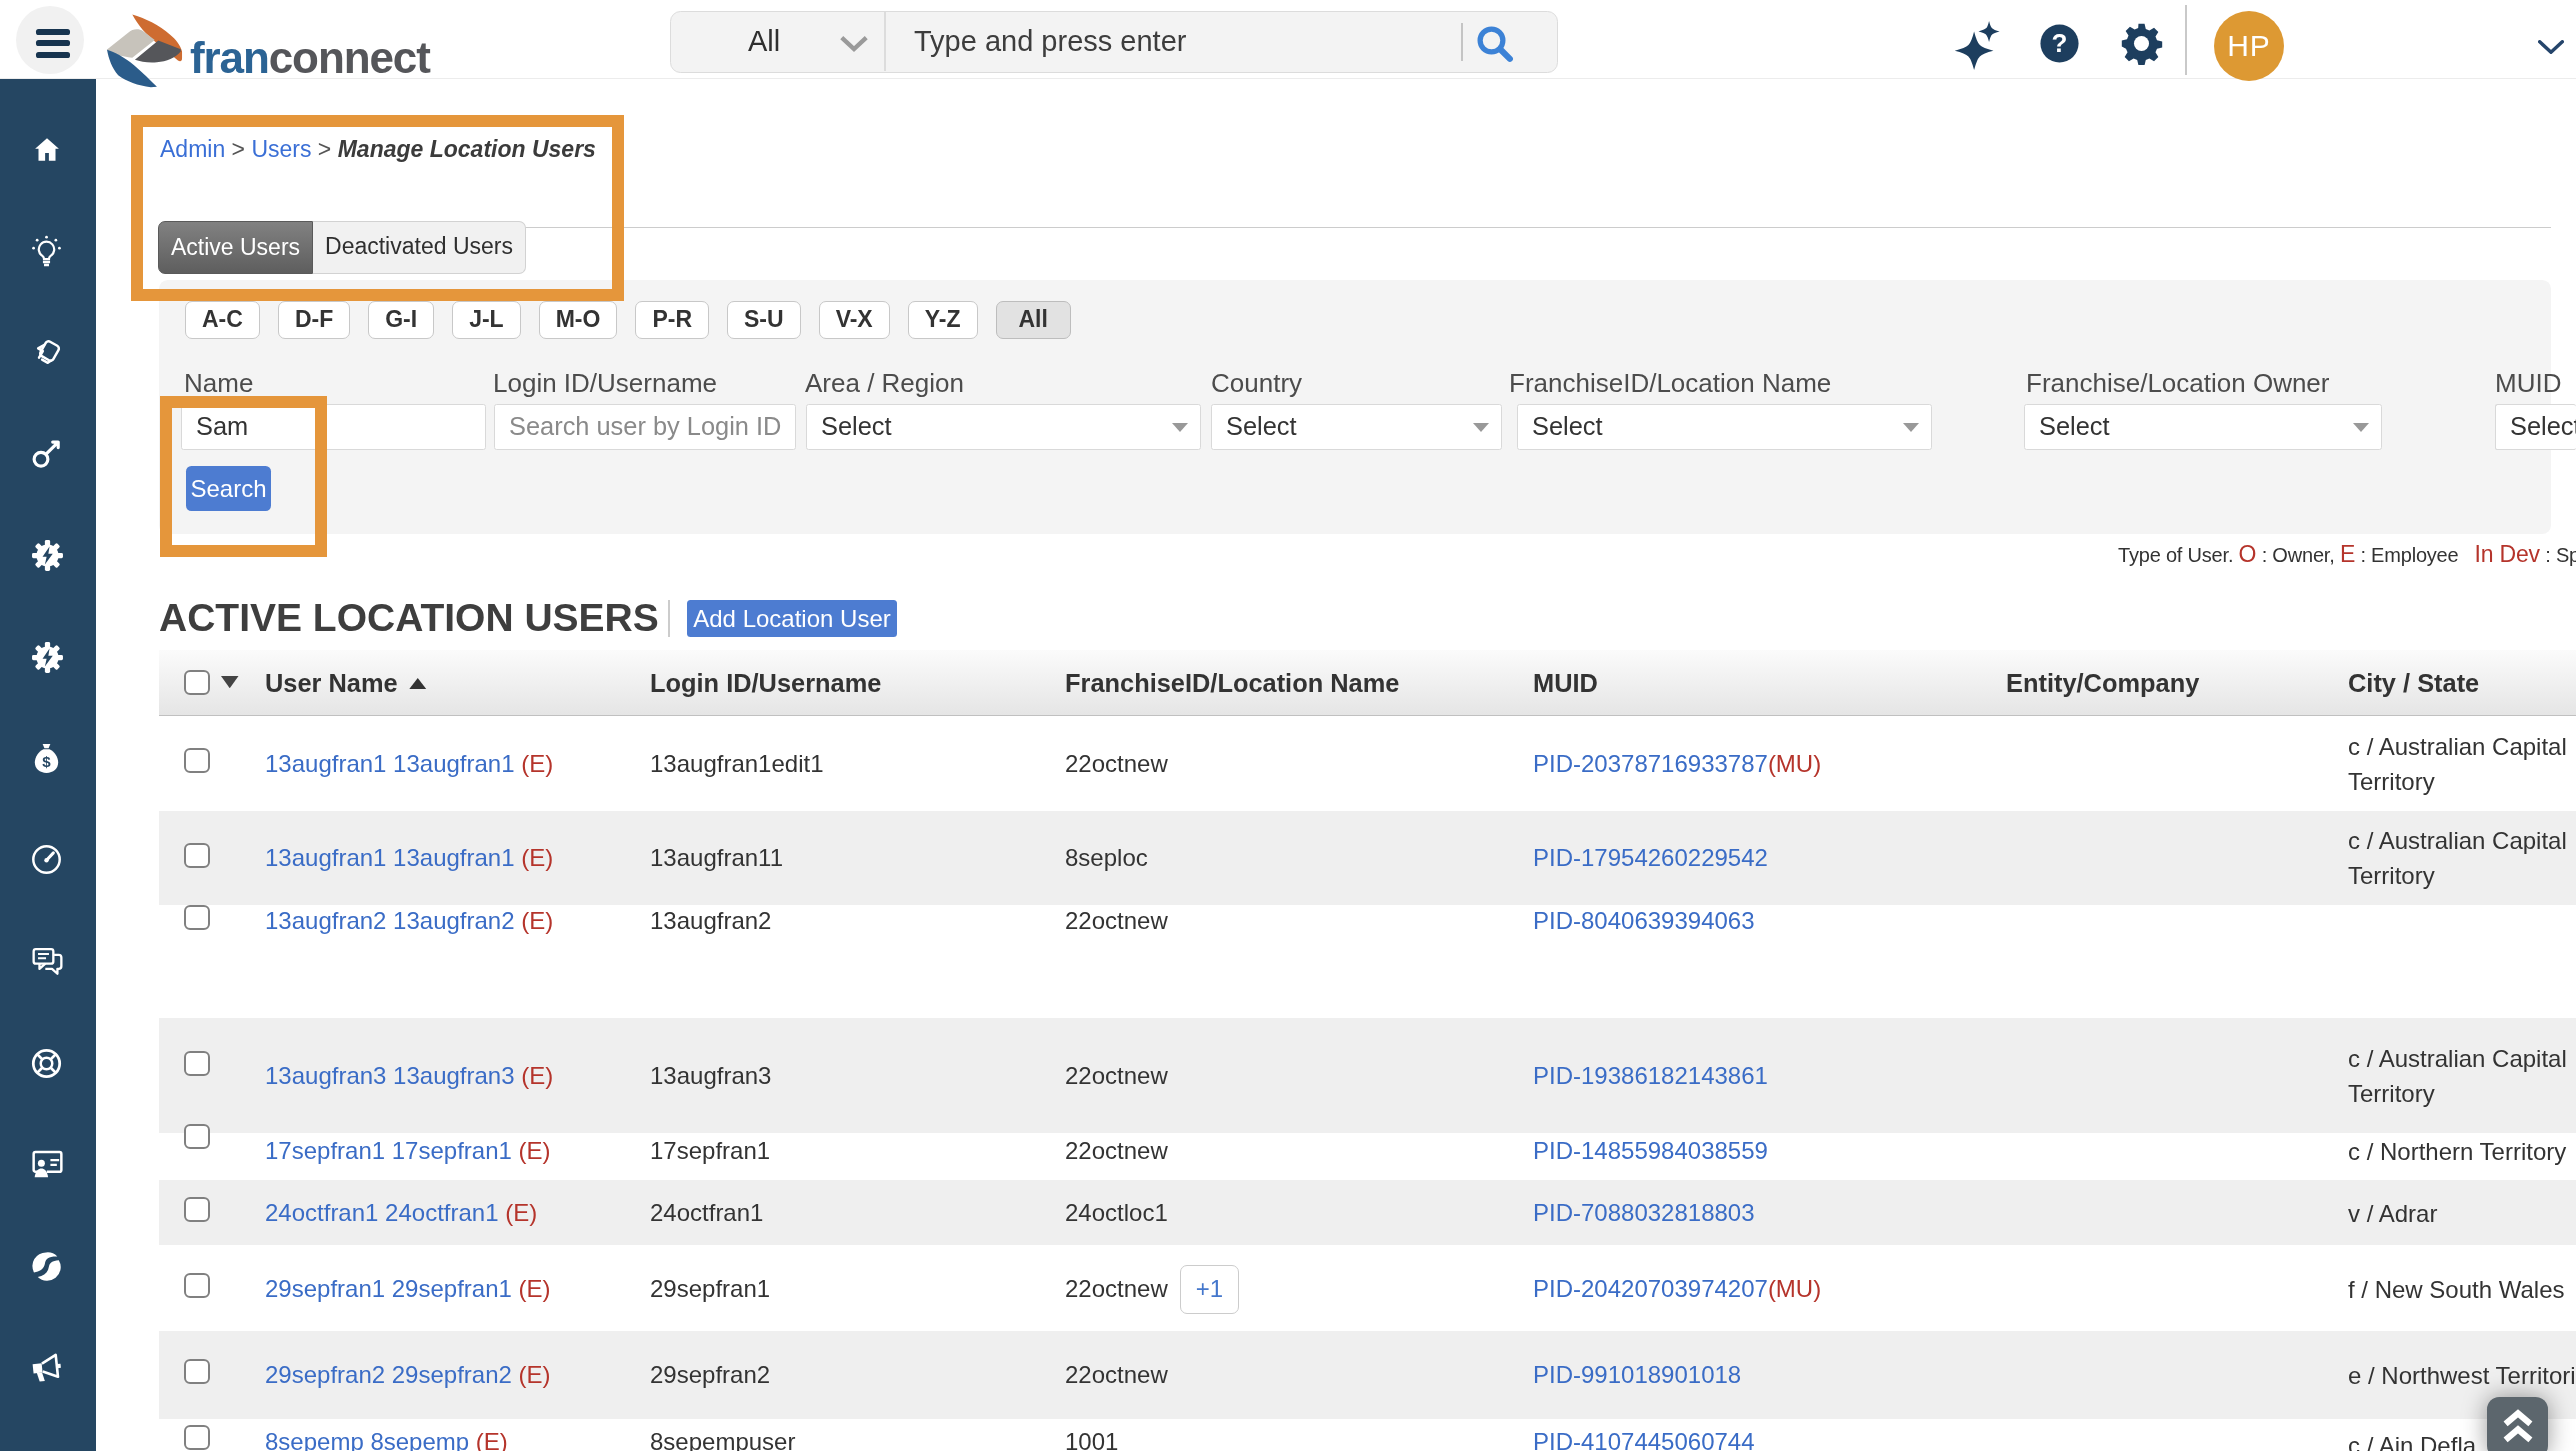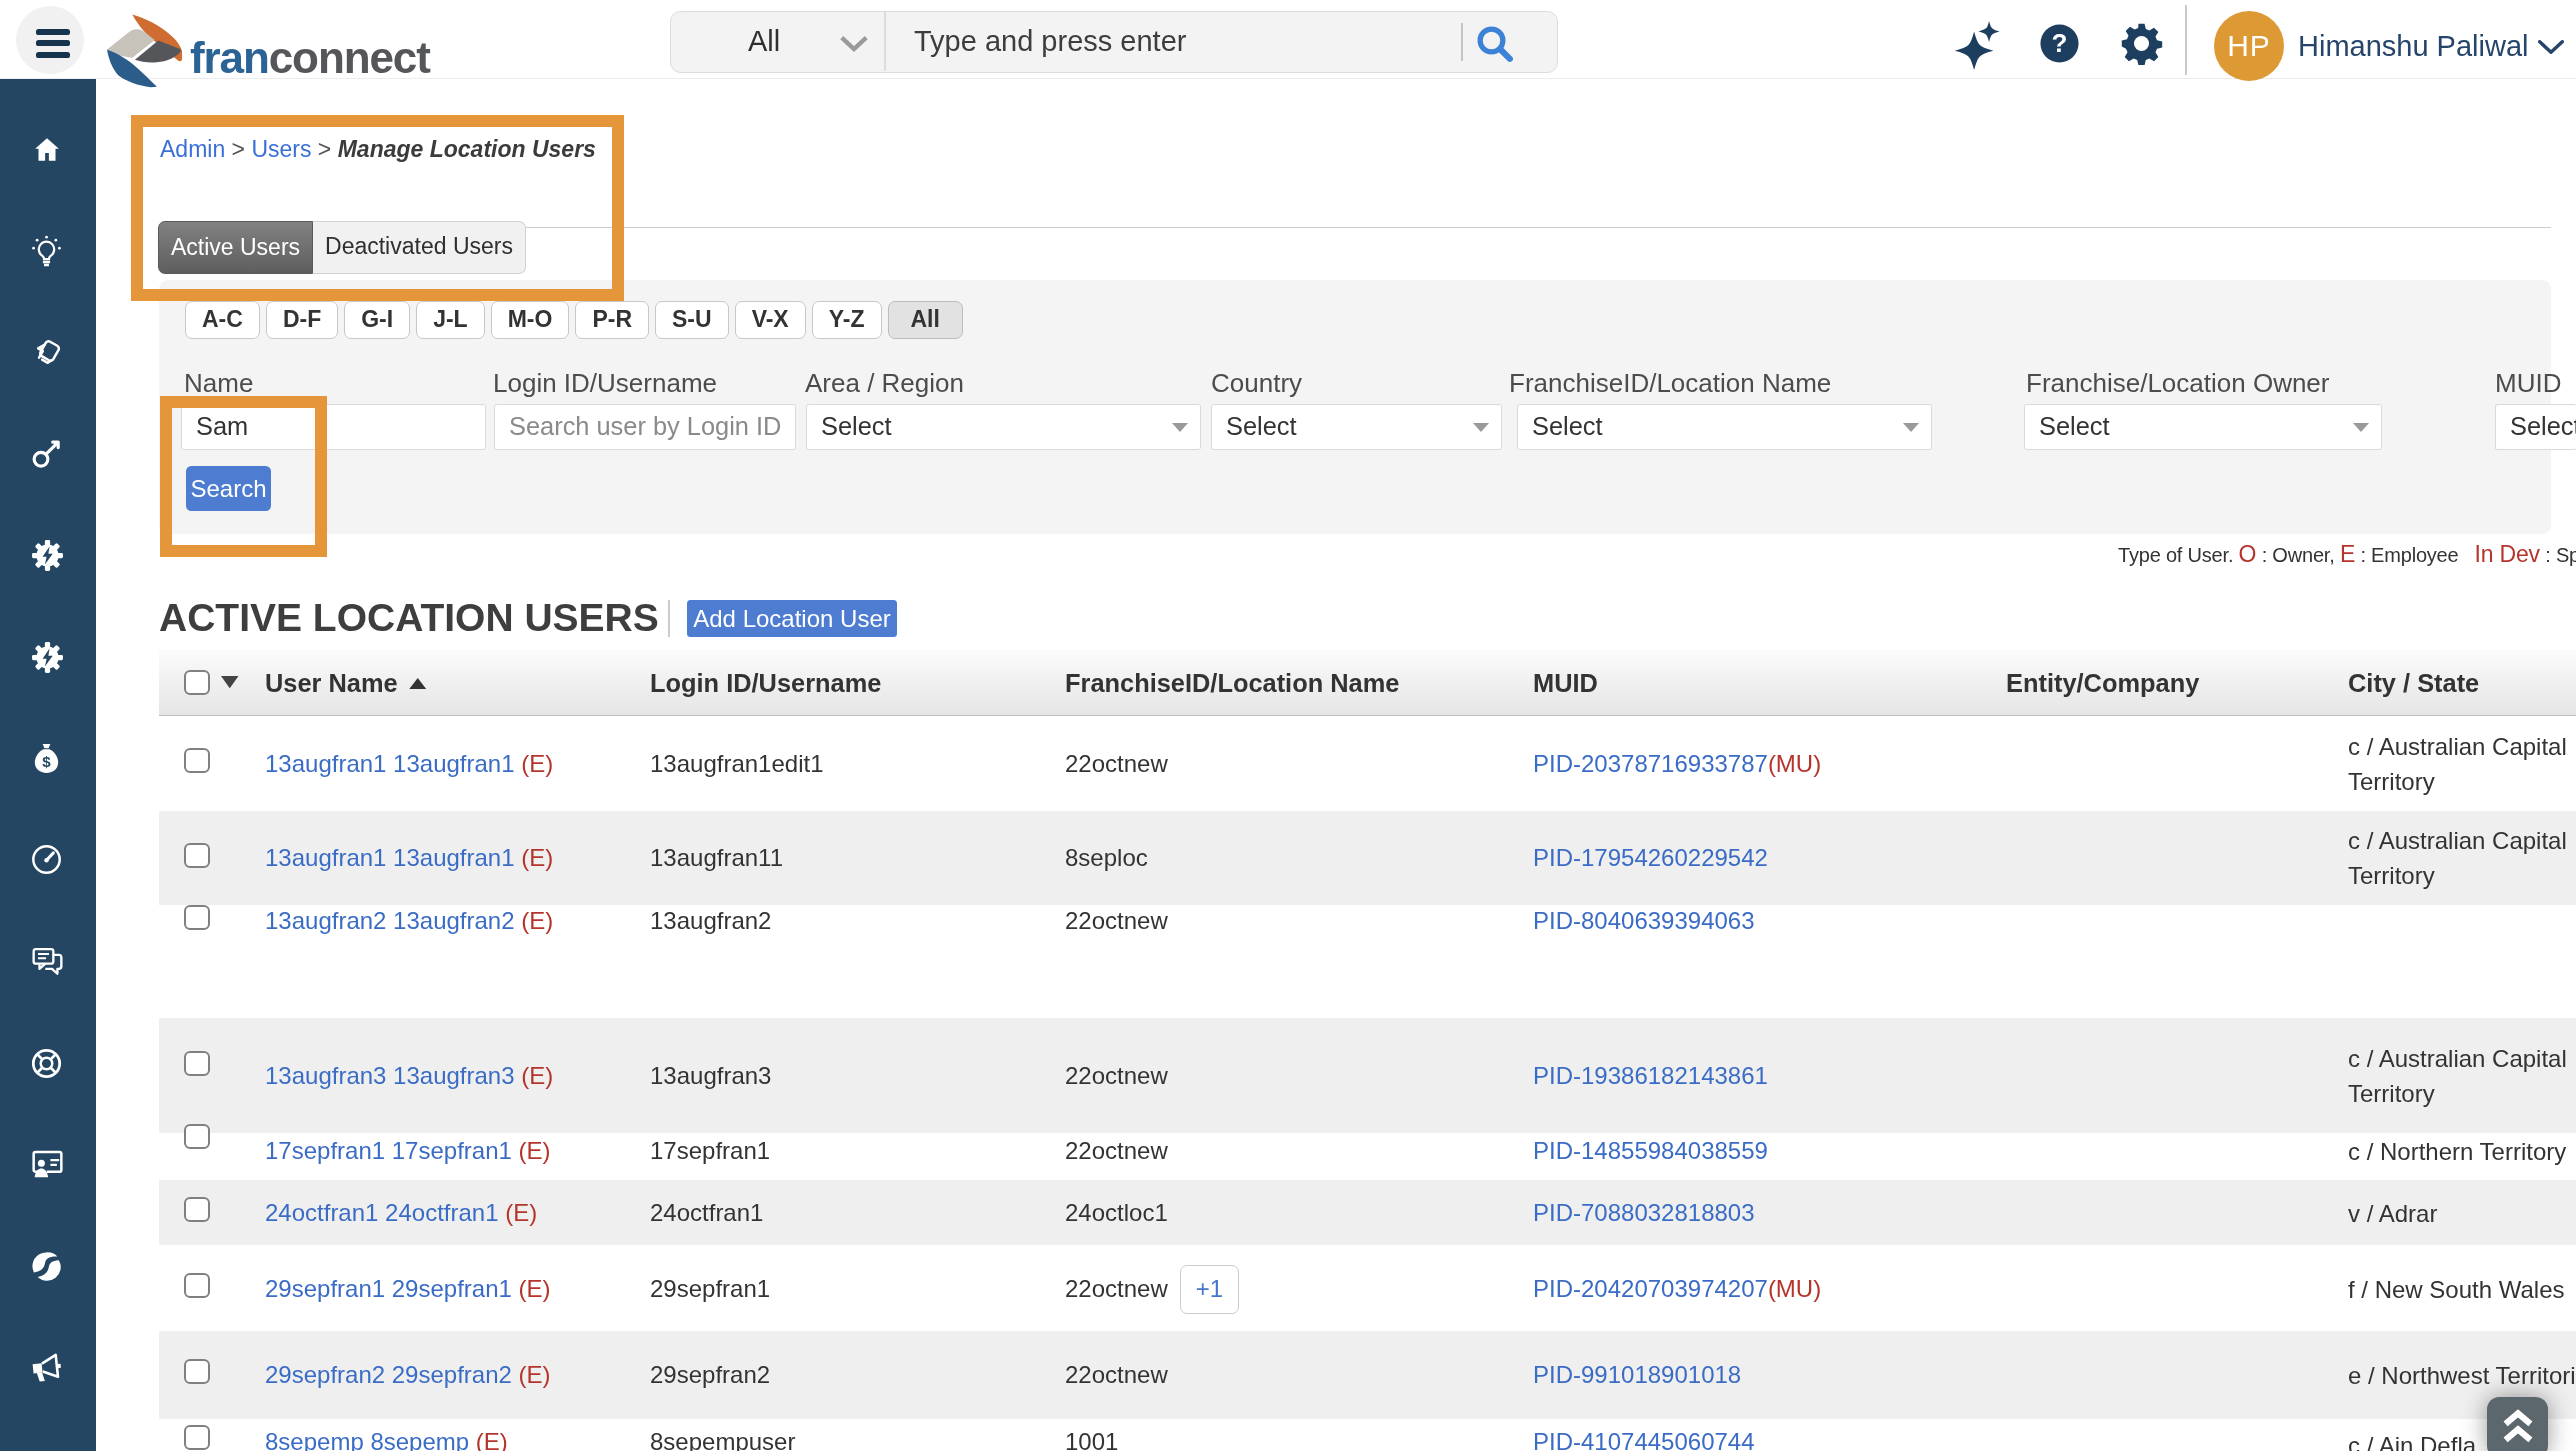--- a/index.html
+++ b/index.html
@@ -25,21 +25,21 @@
 #sidebar { position:absolute; left:0; top:79px; width:96px; height:1373px; background:#254662; z-index:4; }
 #sidebar svg { position:absolute; left:30px; }
 
 #crumb { position:absolute; left:160px; top:136px; font-size:23px; color:#555; }
 #crumb a { color:#3a6fd6; text-decoration:none; }
 #crumb b { color:#3b3b3b; font-weight:bold;font-style:italic; }
 #hr1 { position:absolute; left:160px; top:227px; width:2391px; height:0.9px; background:#ccc; }
 #tab1 { position:absolute; left:158px; top:221px; width:155px; height:53px; background:linear-gradient(#818181,#5e5e5e); border:0.9px solid #5a5a5a; border-radius:7px 0 0 7px; color:#fff; font-size:23px; text-align:center; line-height:51px; }
 #tab2 { position:absolute; left:313px; top:221px; width:213px; height:53px; background:#f1f1f1; border:1.8px solid #d2d2d2; border-left:none; border-radius:0 7px 7px 0; color:#2f2f2f; font-size:23px; text-align:center; line-height:49px; }
 #panel { position:absolute; left:159px; top:280px; width:2392px; height:254px; background:#f4f4f4; border-radius:8.8px; }
-#alpha { position:absolute; left:185px; top:301px; display:flex; gap:6px; }
+#alpha { position:absolute; left:185px; top:301px; display:flex; gap:18px; }
 #alpha div { height:38px; line-height:34px; padding:0 16px; background:#fff; border:1.8px solid #c8c8c8; border-radius:7px; font-size:23px; font-weight:bold; color:#333; }
 #alpha div.sel { background:#e2e2e2; border-color:#bdbdbd; padding:0 22px; }
 .flabel { position:absolute; top:368px; font-size:26px; color:#4c4c4c; }
 .finput { position:absolute; top:404px; height:46px; background:#fff; border:1.8px solid #d9d9d9; border-radius:2.6px; font-size:25.4px; color:#333; line-height:43px; padding-left:14px; white-space:nowrap; overflow:hidden; }
 .finput .sel-chev { position:absolute; right:12.3px; top:18.4px; width:0; height:0; border-left:8px solid transparent; border-right:8px solid transparent; border-top:9.6px solid #999; }
 .ph2 { color:#8a8a8a; }
 #searchbtn { position:absolute; left:186px; top:466px; width:85px; height:45px; background:#4d7cd1; border-radius:5.3px; color:#fff; font-size:24px; text-align:center; line-height:45px; }
 #legend { position:absolute; left:2118px; top:541px; font-size:20px; letter-spacing:-0.2px; color:#333; white-space:nowrap; }
 #legend .r { color:#b5342b; font-size:23px; }
 #heading { position:absolute; left:159px; top:596px; font-size:39px; font-weight:bold; letter-spacing:0px; color:#3e3e3e; }
@@ -97,21 +97,20 @@
   <svg class="hicon" style="left:2040px;top:24px" width="39" height="39" viewBox="0 0 45 45">
     <circle cx="22.5" cy="22.5" r="22" fill="#1d3e5e"></circle>
     <text x="22.5" y="32" text-anchor="middle" font-size="30" font-weight="bold" fill="#fff" font-family="Liberation Sans">?</text>
   </svg>
   <svg class="hicon" style="left:2120px;top:22px" width="43" height="43" viewBox="0 0 24 24">
     <path fill="#1d3e5e" d="M10.3 1h3.4l.7 2.9 2 .85 2.6-1.6 2.4 2.4-1.6 2.6.85 2 2.9.7v3.4l-2.9.7-.85 2 1.6 2.6-2.4 2.4-2.6-1.6-2 .85-.7 2.9h-3.4l-.7-2.9-2-.85-2.6 1.6-2.4-2.4 1.6-2.6-.85-2L1 13.7v-3.4l2.9-.7.85-2-1.6-2.6 2.4-2.4 2.6 1.6 2-.85z"></path>
     <circle cx="12" cy="12" r="4.2" fill="#fff"></circle>
   </svg>
   <div id="hdivider"></div>
   <div id="avatar">HP</div>
-  <div id="uname">Himanshu Paliwal</div>
   <svg id="uchev" viewBox="0 0 30 16">
       <path d="M2 2 L15 14 L28 2" fill="none" stroke="#25456b" stroke-width="4" stroke-linecap="round"></path>
     </svg>
 </div>
 <div id="sidebar">
   <svg style="top:56px;left:32px" width="30" height="30" viewBox="0 0 24 24">
       <path fill="#fff" d="M12 2.5 2.5 11h2.7v9.5h5.3v-6.2h3v6.2h5.3V11h2.7z"></path>
     </svg>
   <svg style="top:156px" width="33" height="33" viewBox="0 0 24 24">
       <g fill="none" stroke="#fff" stroke-width="1.6">

